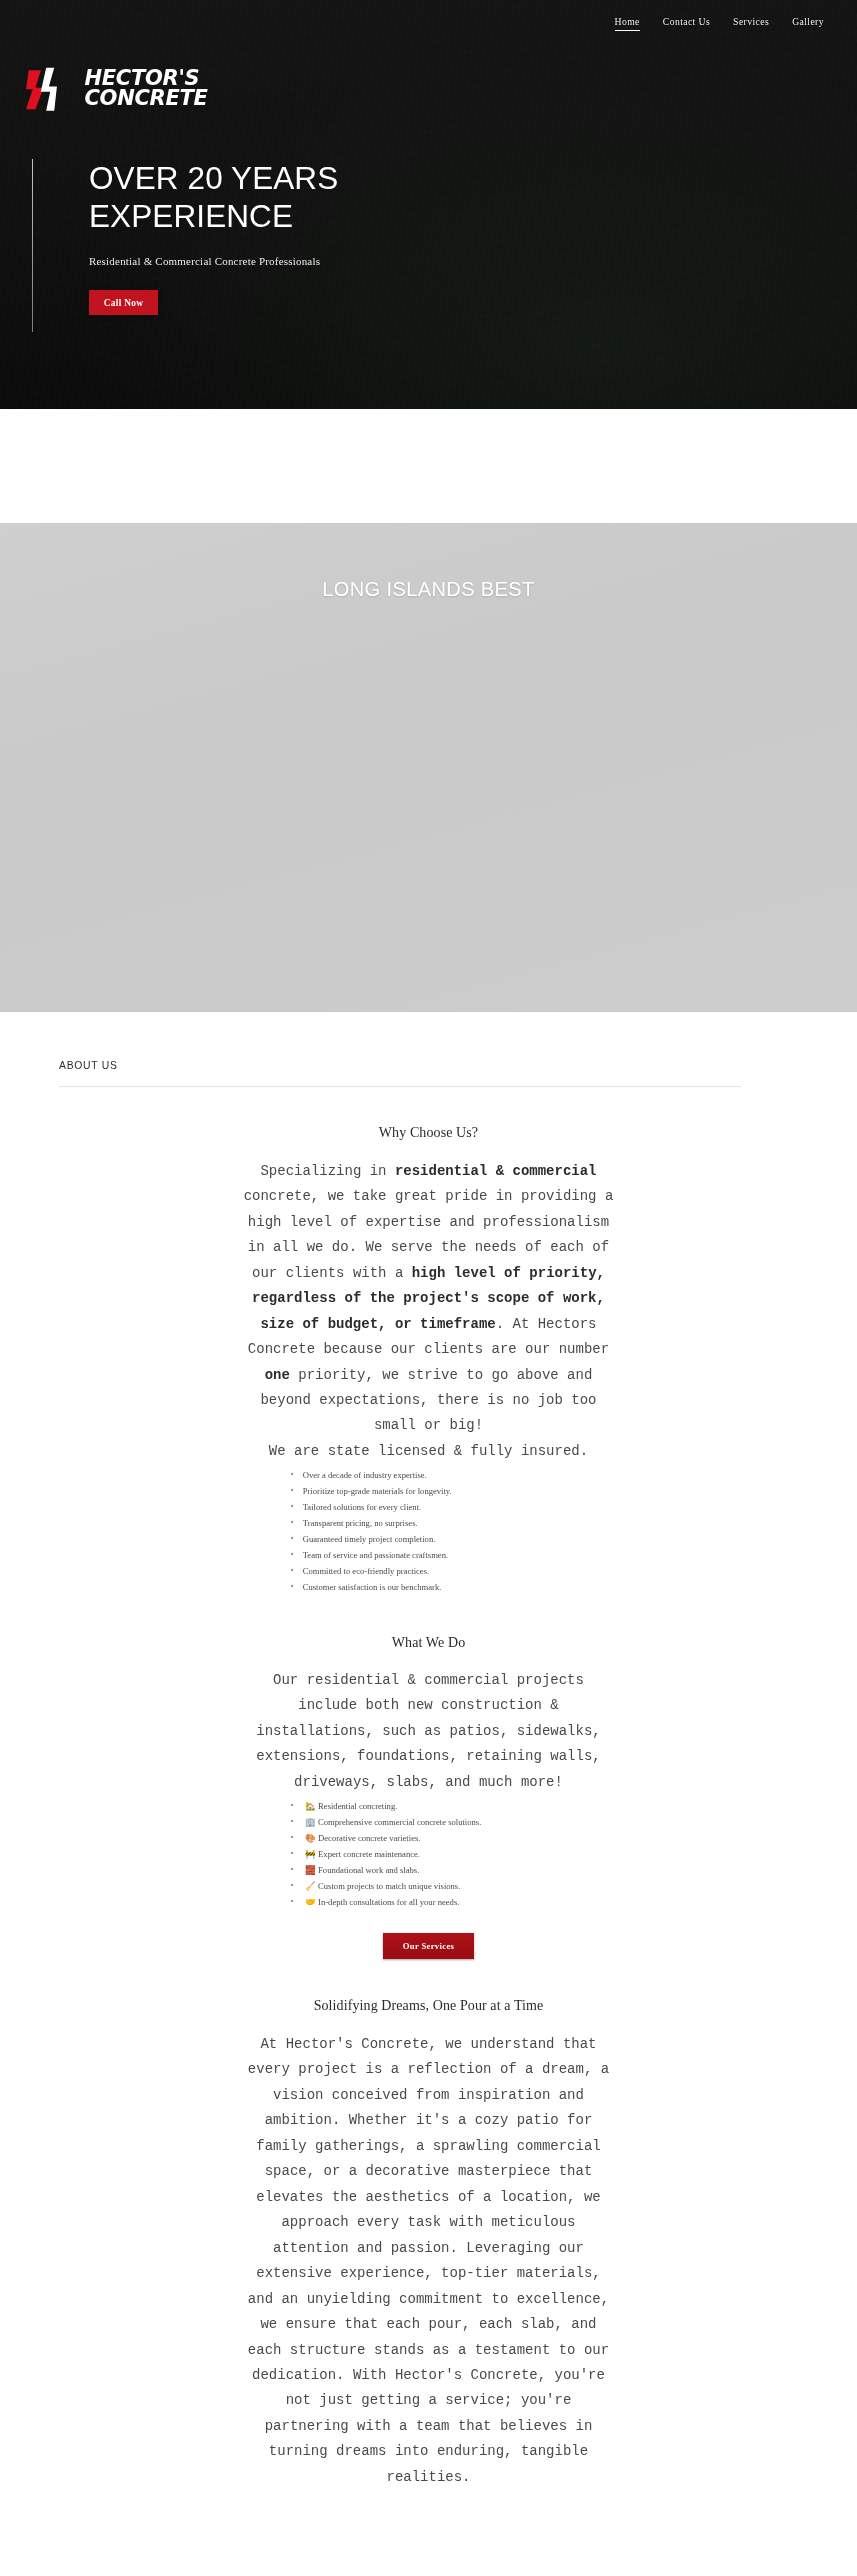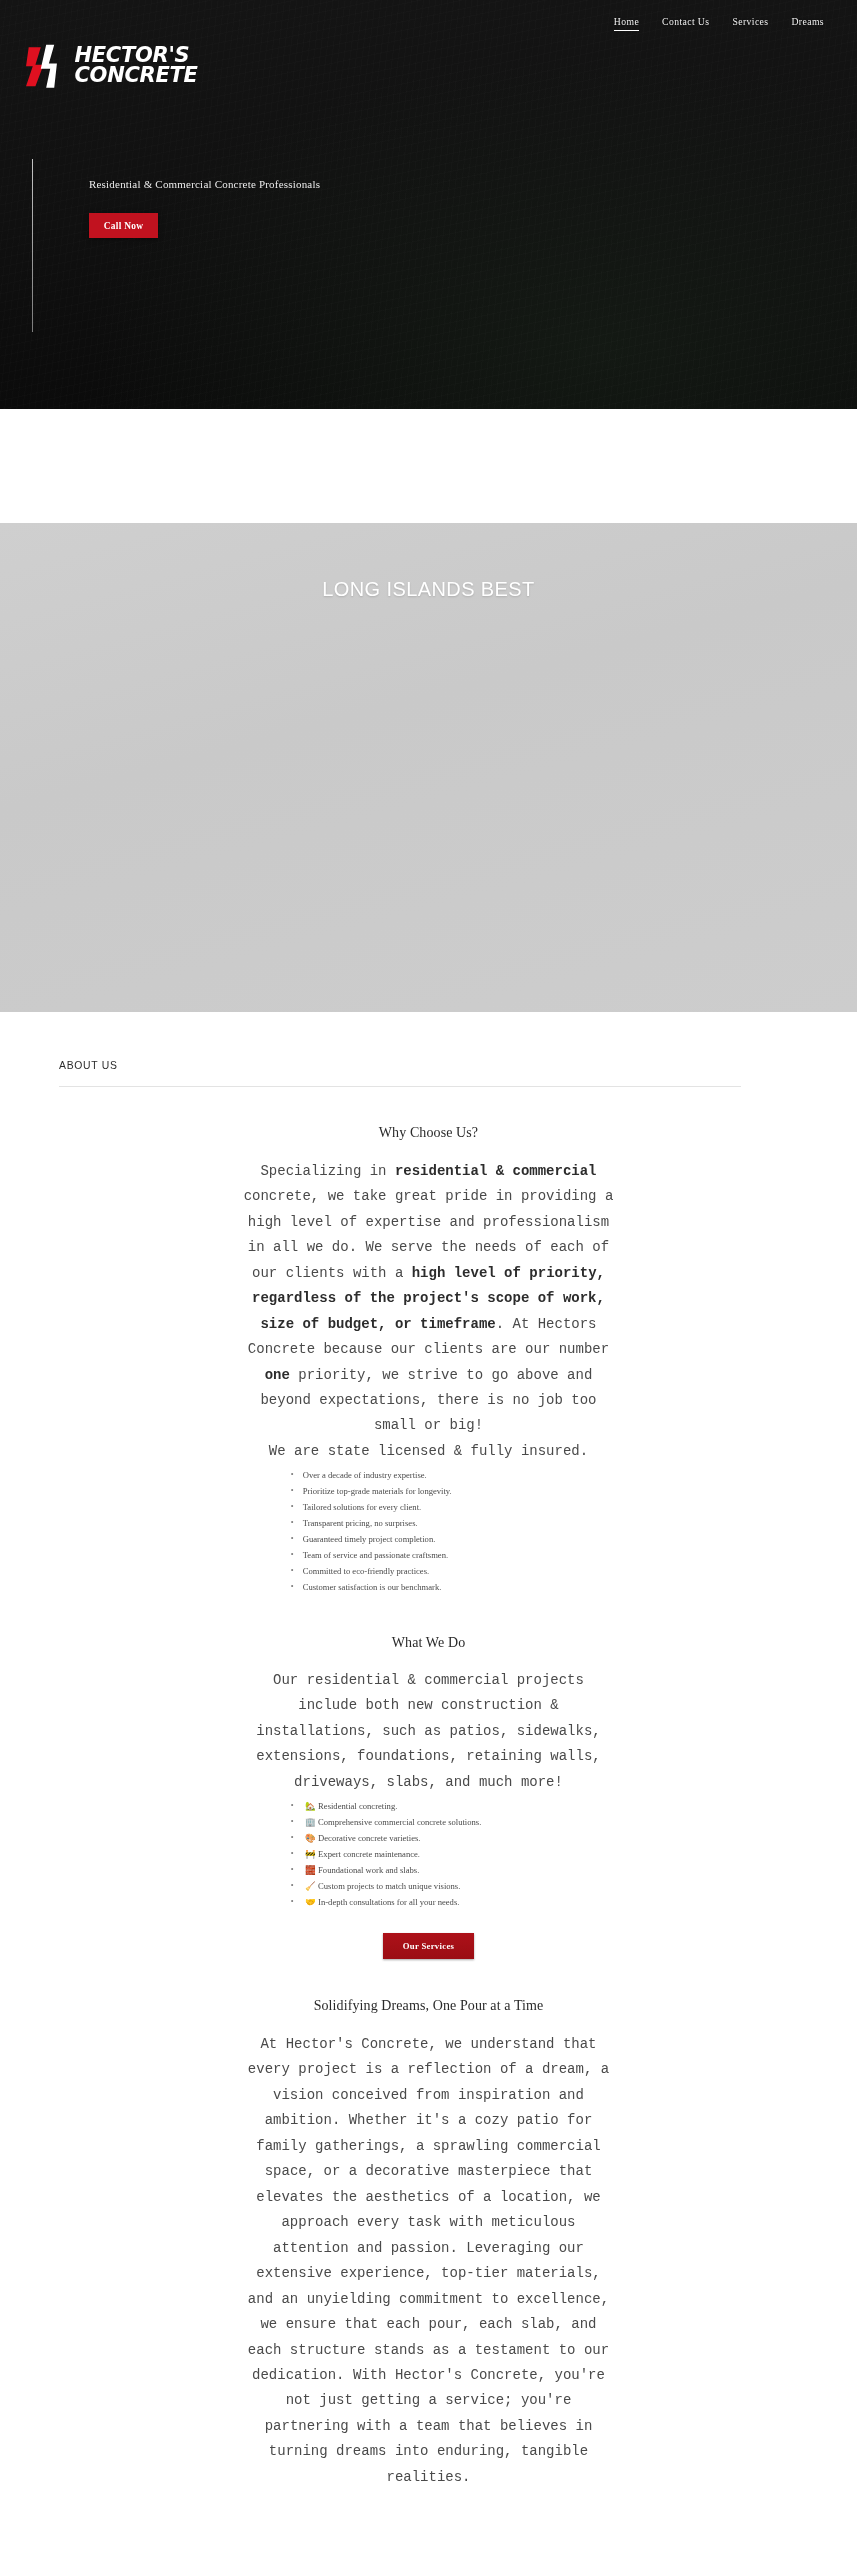--- a/index.html
+++ b/index.html
@@ -38,22 +38,22 @@
   .nav-link {
     color:#f2f2f2; font-size:9.7px; letter-spacing:0.4px;
     font-family:"Liberation Serif", serif; text-decoration:none;
     padding-bottom:3.3px; display:inline-block; cursor:pointer;
     text-shadow:0 0 1.3px rgba(0,0,0,.9);
   }
   .nav-link.active { border-bottom:1px solid #ffffff; }
 
   
   .logo {
-    position:absolute; left:25.5px; top:42px;
-    display:flex; align-items:center; gap:10px; z-index:4;
+    position:absolute; left:25.5px; top:65px;
+    display:flex; align-items:center; gap:20px; z-index:4;
   }
   .logo-mark { width:39px; height:47px; position:relative; }
   .logo-words {
     display:flex; flex-direction:column; line-height:.93;
   }
   .logo-line {
     font-family:"DejaVu Sans", sans-serif;
     font-weight:bold; font-style:italic;
     color:#ffffff; font-size:21px; letter-spacing:-0.3px;
   }
@@ -198,40 +198,44 @@
 <div class="page">
 
   <header class="hero">
     <div class="hero-noise"></div>
 
     <nav class="navbar">
       <ul class="nav-list">
         <li><a class="nav-link active">Home</a></li>
         <li><a class="nav-link">Contact Us</a></li>
         <li><a class="nav-link">Services</a></li>
-        <li><a class="nav-link">Dreams</a></li>
+        <li><a class="nav-link">Gallery</a></li>
       </ul>
     </nav>
 
     <div class="logo">
       <div class="logo-mark">
         <svg width="39" height="47" viewBox="0 0 58 70" aria-hidden="true">
           <polygon points="4,8 22,8 14,34 26,34 14,66 0,66 10,36 0,36" fill="#e01020"></polygon>
           <polygon points="30,4 42,4 34,32 46,32 42,68 30,68 36,40 22,40" fill="#ffffff"></polygon>
         </svg>
       </div>
       <div class="logo-words">
         <span class="logo-line">HECTOR'S</span>
         <span class="logo-line">CONCRETE</span>
       </div>
     </div>
 
     <div class="hero-body">
       <div class="hero-rule"></div>
       <div class="hero-inner">
+        <h1 class="hero-title">
+          <span>OVER 20 YEARS</span><br>
+          <span>EXPERIENCE</span>
+        </h1>
         <p class="hero-sub">Residential &amp; Commercial Concrete Professionals</p>
         <button class="btn-call">Call Now</button>
       </div>
     </div>
   </header>
 
   <div class="spacer-white"></div>
 
   <section class="gray-band">
     <h2 class="gray-band-title">LONG ISLANDS BEST</h2>

